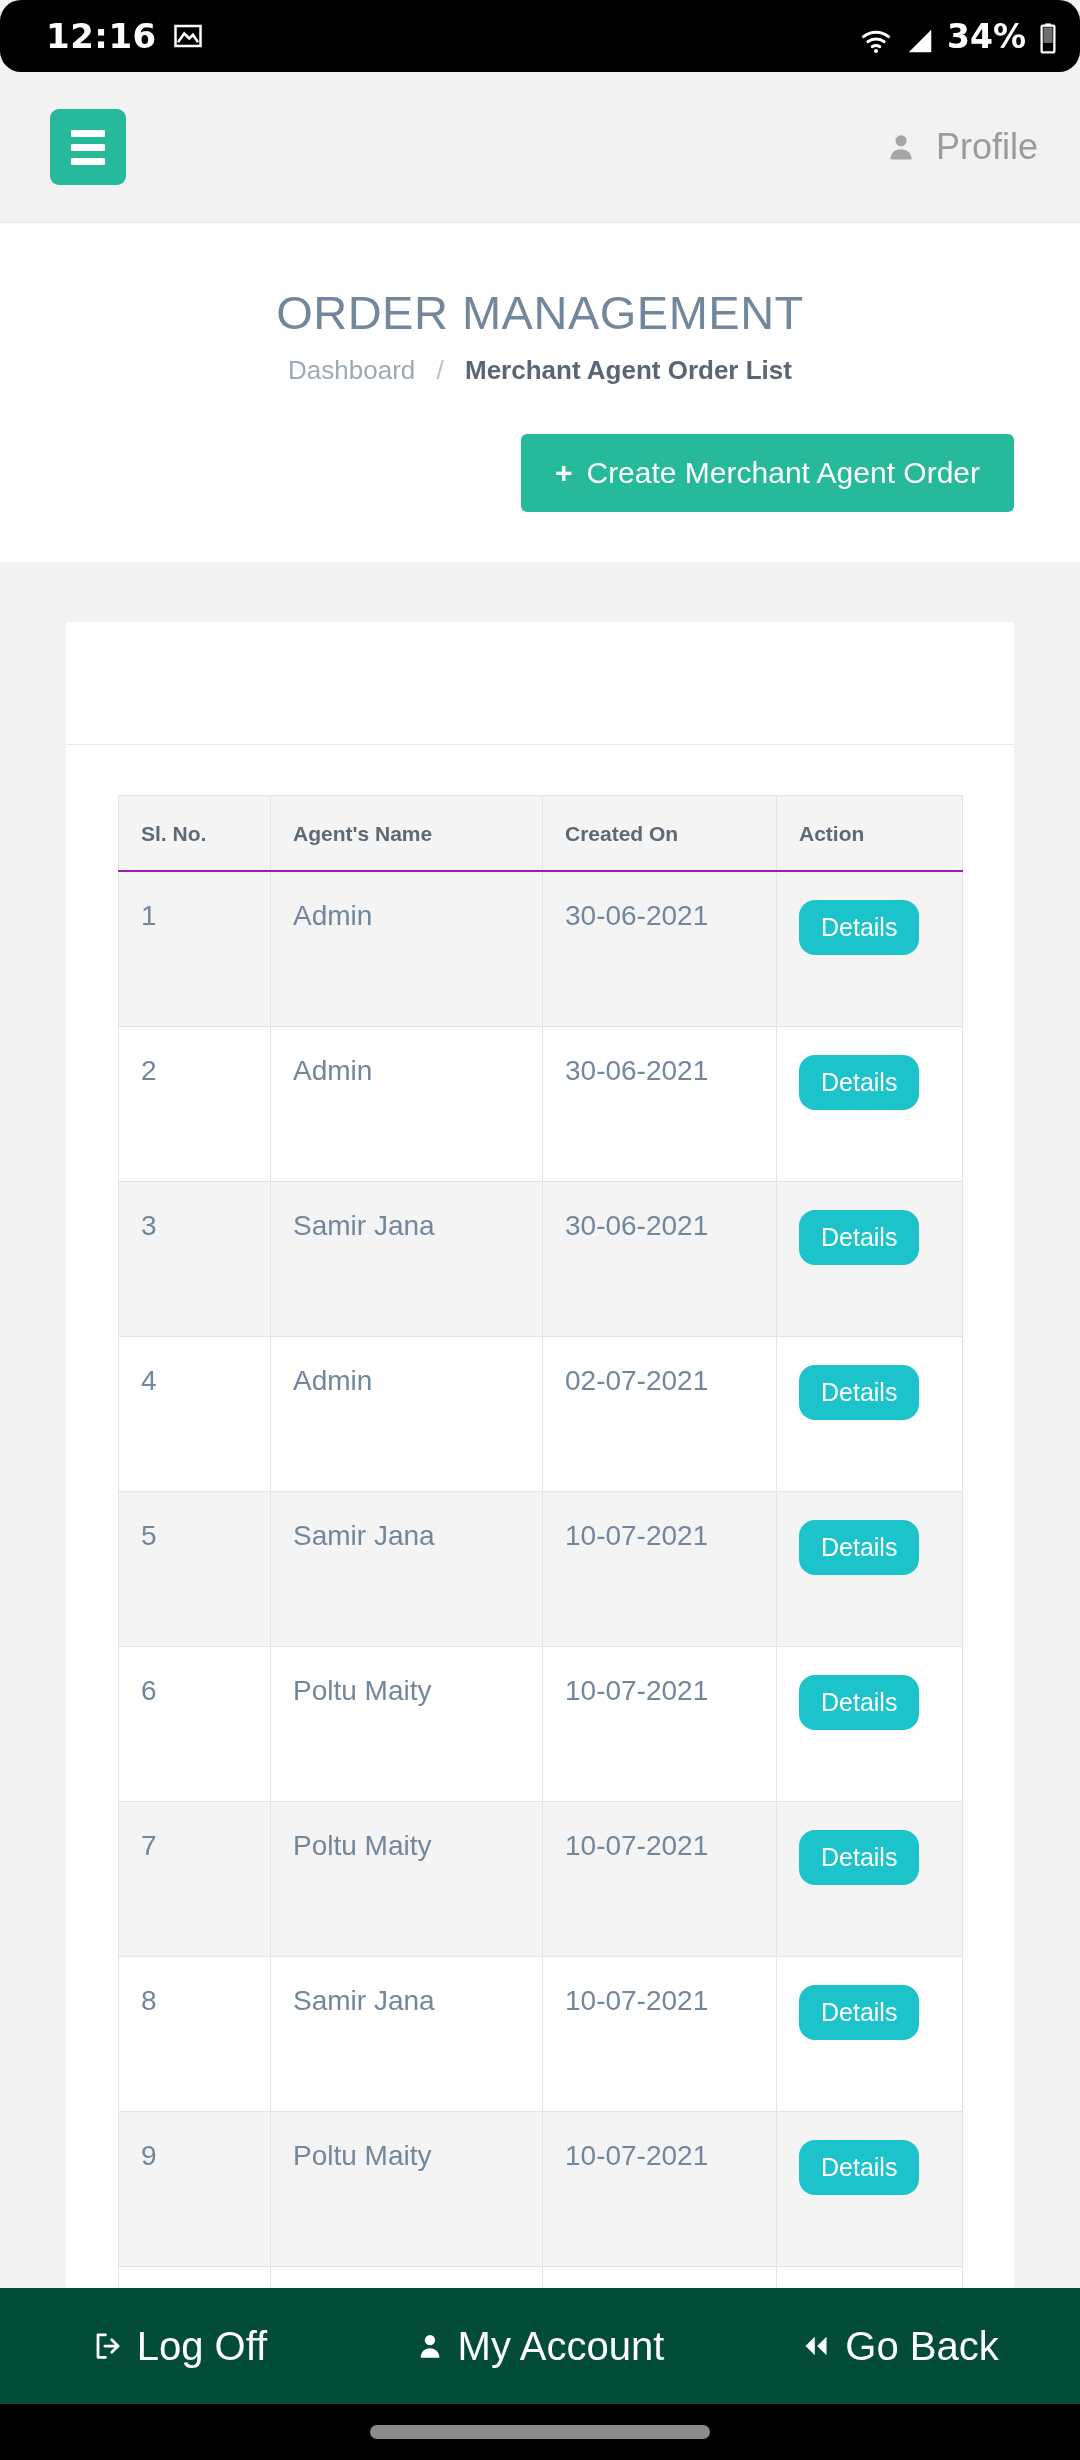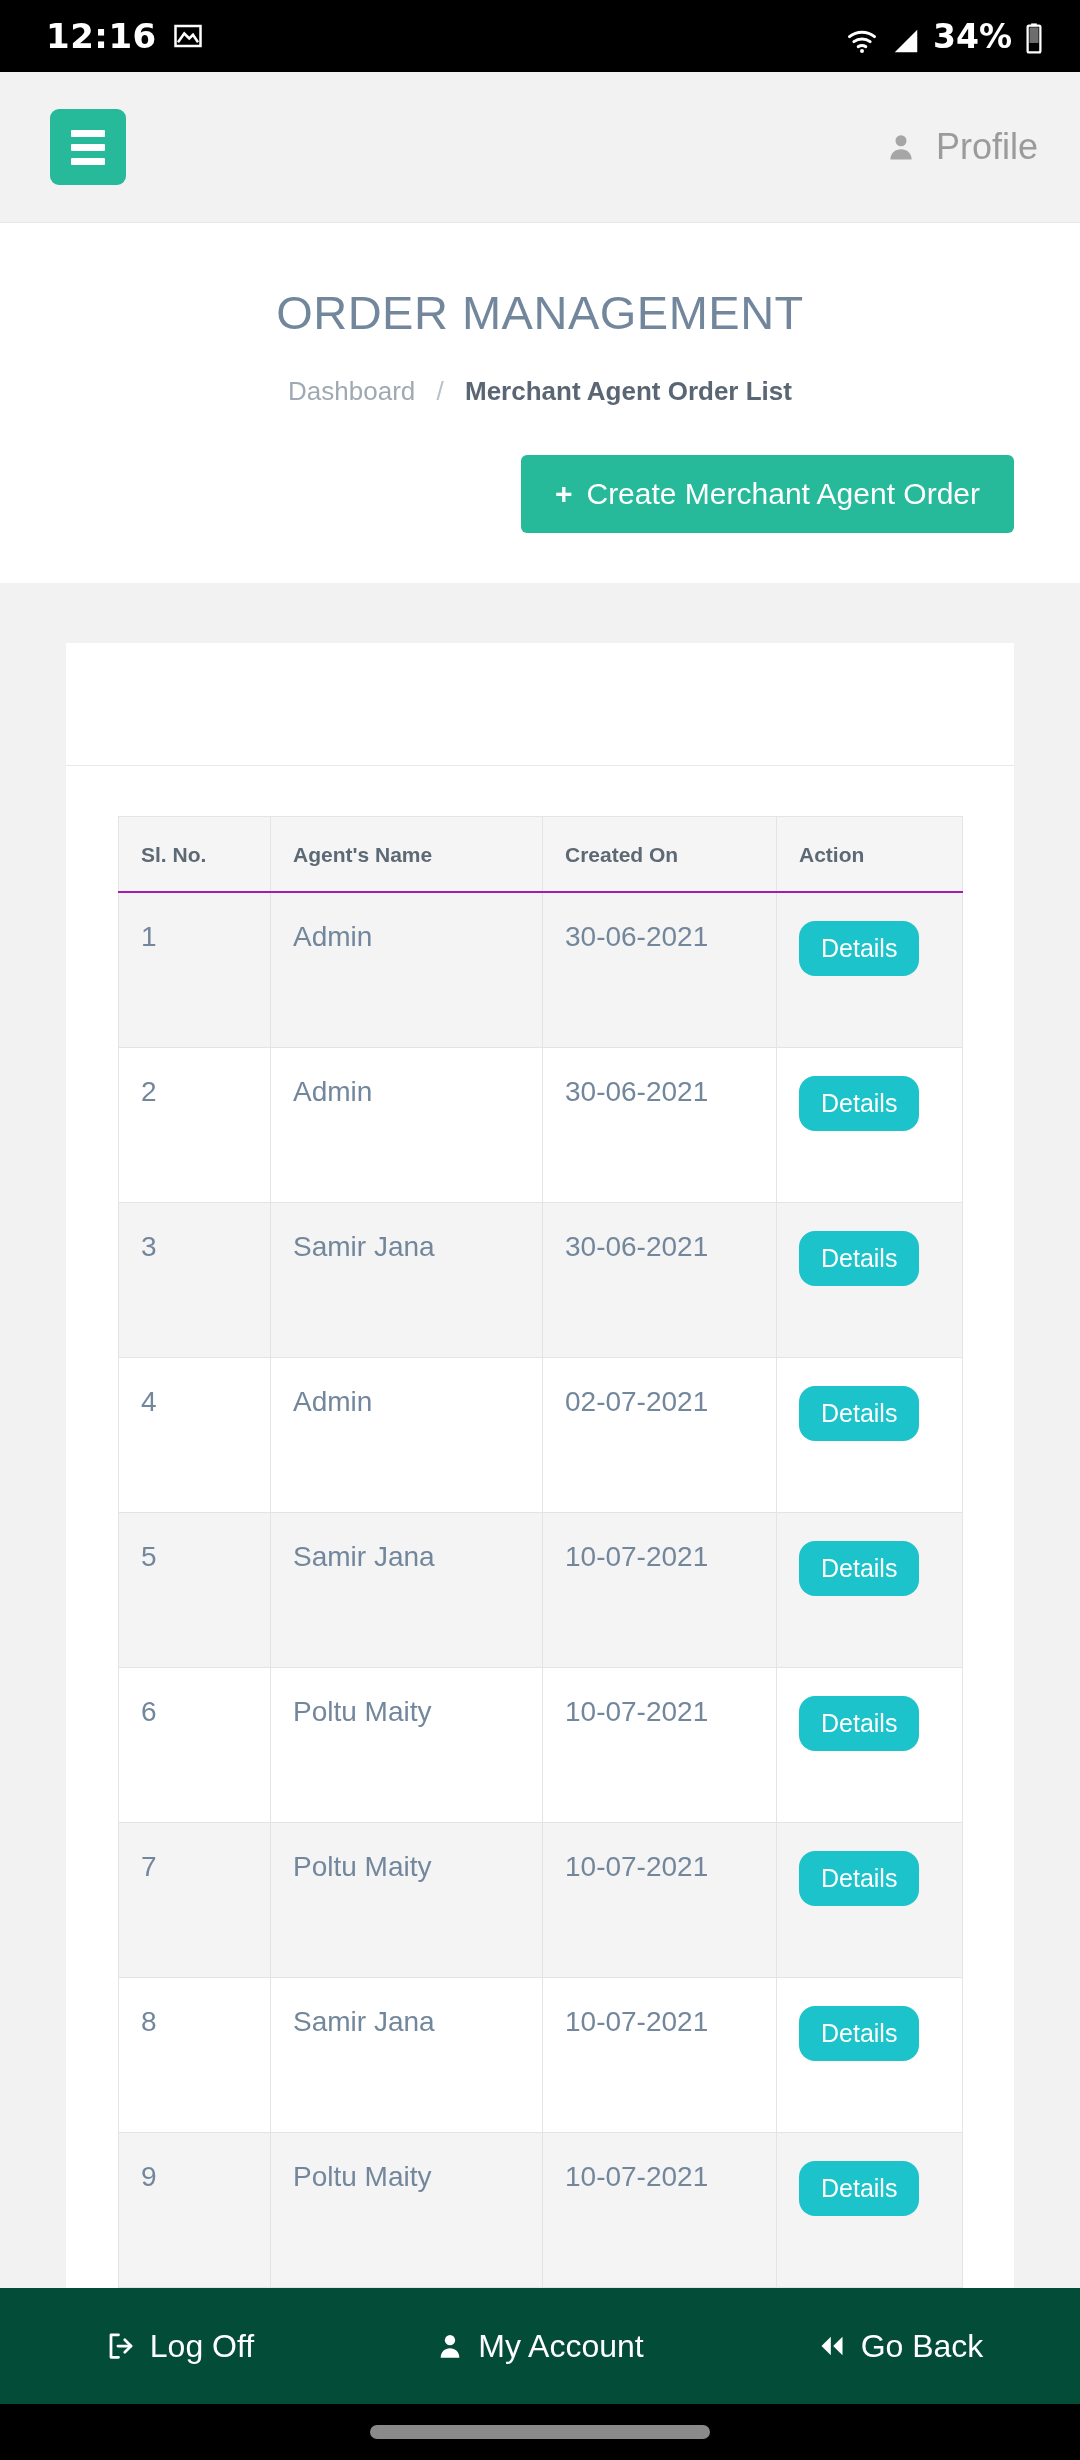--- a/index.html
+++ b/index.html
@@ -11,22 +11,23 @@
     overflow: hidden;
   }
 
   
   .status-bar {
     height: 72px;
     background: #000;
     display: flex;
     align-items: center;
     justify-content: space-between;
-    padding: 0 36px 0 46px;
+    padding: 0 22px 0 46px;
     color: #ffffff;
+    border-radius: 21px;
   }
   .status-left { display: flex; align-items: center; gap: 16px; }
   .status-clock {
     font-size: 34px;
     font-weight: 700;
     letter-spacing: 0.5px;
     font-family: "DejaVu Sans", sans-serif;
   }
   .status-right { display: flex; align-items: flex-end; gap: 12px; }
   .status-pct { font-size: 33px; font-weight: 700; font-family: "DejaVu Sans", sans-serif; }
@@ -79,21 +80,21 @@
   }
   .page-title {
     font-size: 47px;
     color: #73879c;
     font-weight: 400;
     letter-spacing: 0.5px;
     font-family: "Liberation Sans", sans-serif;
     text-align: center;
   }
   .breadcrumb {
-    margin-top: 36px;
+    margin-top: 15px;
     font-size: 26px;
     color: #9fa9b3;
   }
   .breadcrumb .crumb-sep { margin: 0 14px; color: #b9c0c7; }
   .breadcrumb .crumb-current { color: #5a6673; font-weight: 700; }
   .create-row {
     margin-top: 48px;
     padding-right: 66px;
     display: flex;
     justify-content: flex-end;
@@ -189,21 +190,21 @@
     display: flex;
     align-items: center;
   }
   .footer-item {
     flex: 1;
     display: flex;
     align-items: center;
     justify-content: center;
     gap: 14px;
     color: #ffffff;
-    font-size: 32px;
+    font-size: 40px;
     cursor: pointer;
   }
 
   
   .gesture-bar {
     position: absolute;
     left: 0;
     top: 2404px;
     width: 1080px;
     height: 56px;

